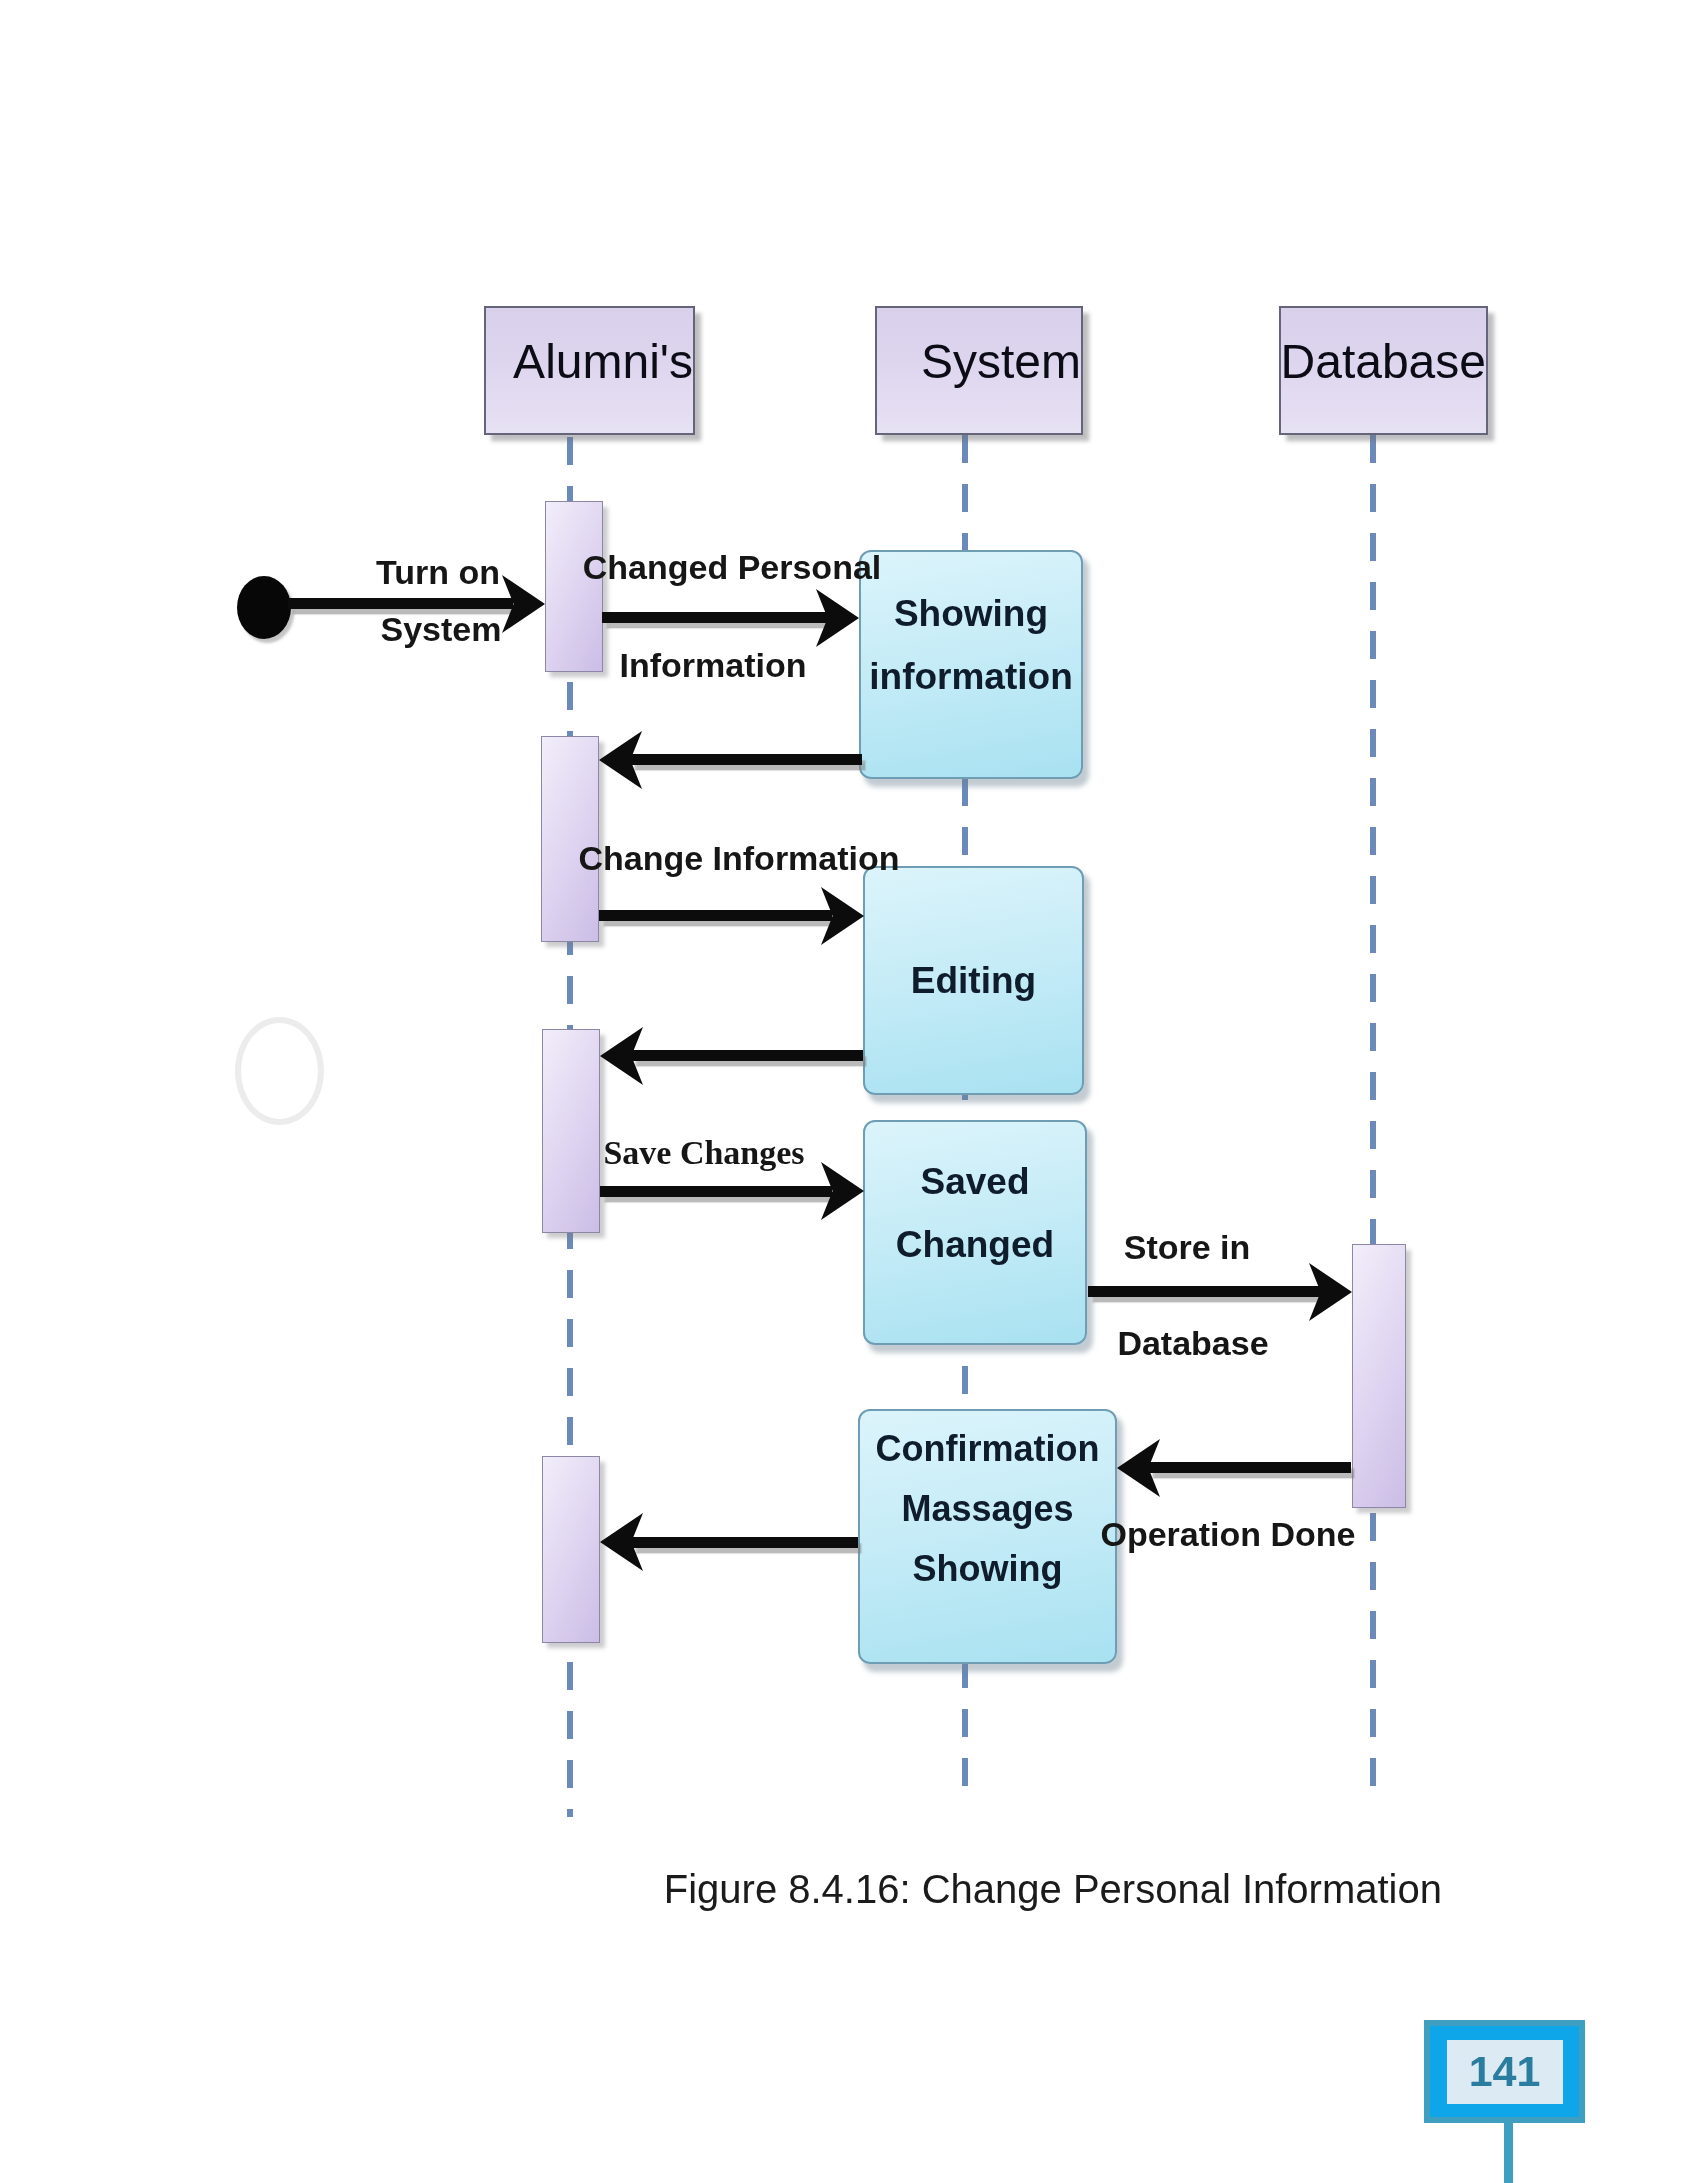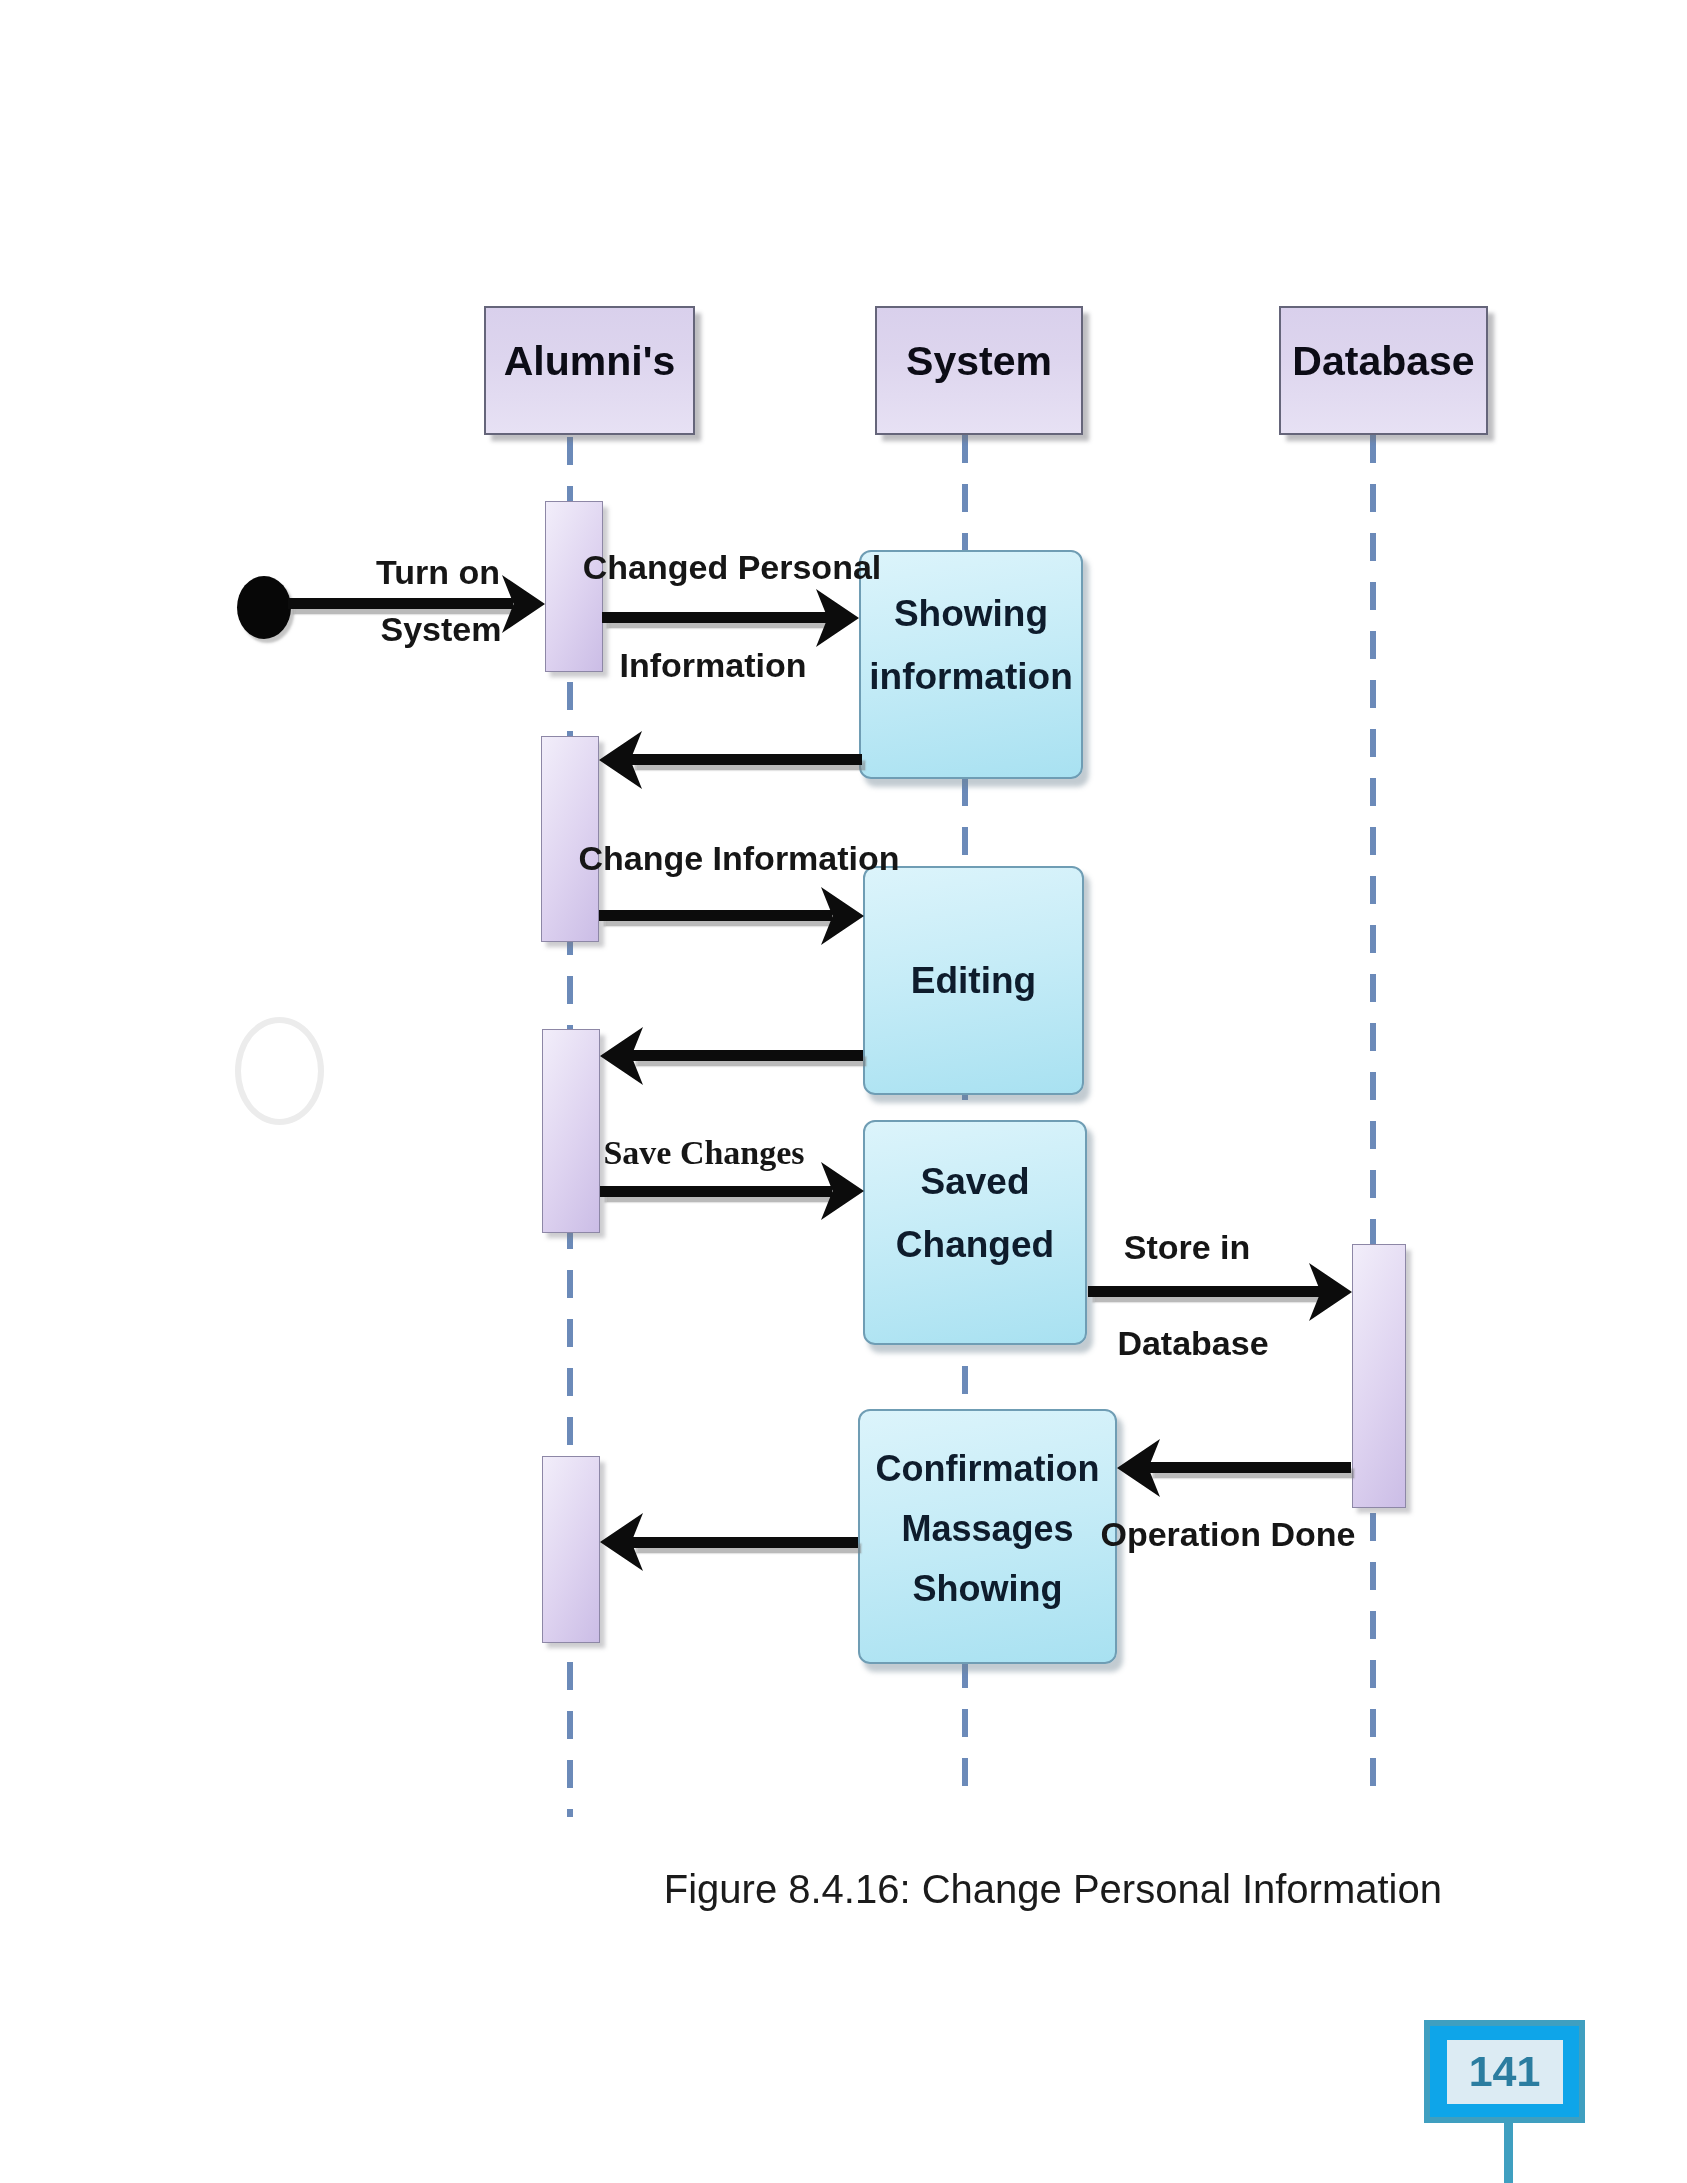--- a/index.html
+++ b/index.html
@@ -14,25 +14,25 @@
   }
   
   .lifeline {
     position:absolute; width:5.8px;
     background:repeating-linear-gradient(to bottom,#5b7db1 0px,#5b7db1 28px,transparent 28px,transparent 49px);
     opacity:.9;
   }
   
   .actor {
     position:absolute; height:129px;
-    display:flex; align-items:center; justify-content:center;
+    display:flex; align-items:center; justify-content:flex-end;
     background:linear-gradient(180deg,#d9d0ec 0%,#ddd5ee 40%,#e7e1f4 100%);
     border:2.5px solid #65657a;
     box-shadow:6.6px 7.4px 4.1px rgba(110,110,118,.45);
-    font-size:41px; font-weight:bold; color:#0c0c16;
+    font-size:48px; font-weight:normal; color:#0c0c16;
     padding-bottom:18px; box-sizing:border-box;
   }
   
   .activation {
     position:absolute; width:58px;
     background:linear-gradient(115deg,#f2eefa 0%,#ded3f0 55%,#cbbde6 100%);
     border:1.6px solid #8d87a6; box-sizing:border-box;
     box-shadow:5px 5.8px 4.1px rgba(120,120,130,.38);
   }
   
@@ -116,21 +116,21 @@
     <span>Showing</span>
     <span>information</span>
   </div>
   <div class="state" style="left:863px; top:866px; width:221px; height:229px; justify-content:center;">
     <span>Editing</span>
   </div>
   <div class="state" style="left:863px; top:1120px; width:224px; height:225px; padding-top:28px;">
     <span>Saved</span>
     <span>Changed</span>
   </div>
-  <div class="state" style="left:858px; top:1409px; width:259px; height:255px; padding-top:28px; line-height:60px; font-size:36px;">
+  <div class="state" style="left:858px; top:1409px; width:259px; height:255px; padding-top:8px; line-height:60px; font-size:36px;">
     <span>Confirmation</span>
     <span>Massages</span>
     <span>Showing</span>
   </div>
 
   <div class="start-dot"></div>
 
   <div>
     <div class="shaft" style="left:288px; top:598px; width:225px;"></div>
     <div class="head right" style="left:502px; top:575px;"></div>

